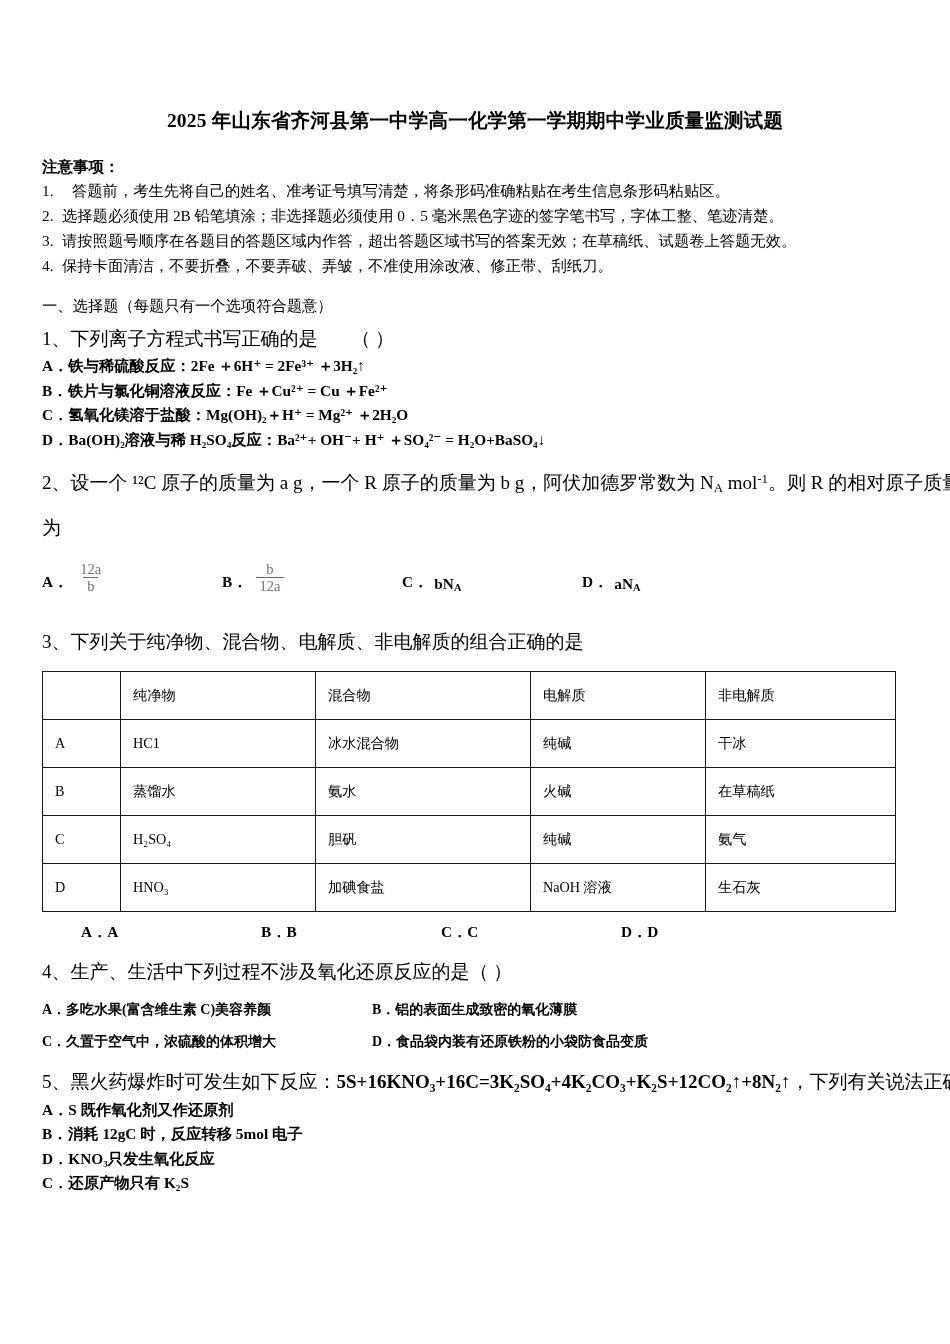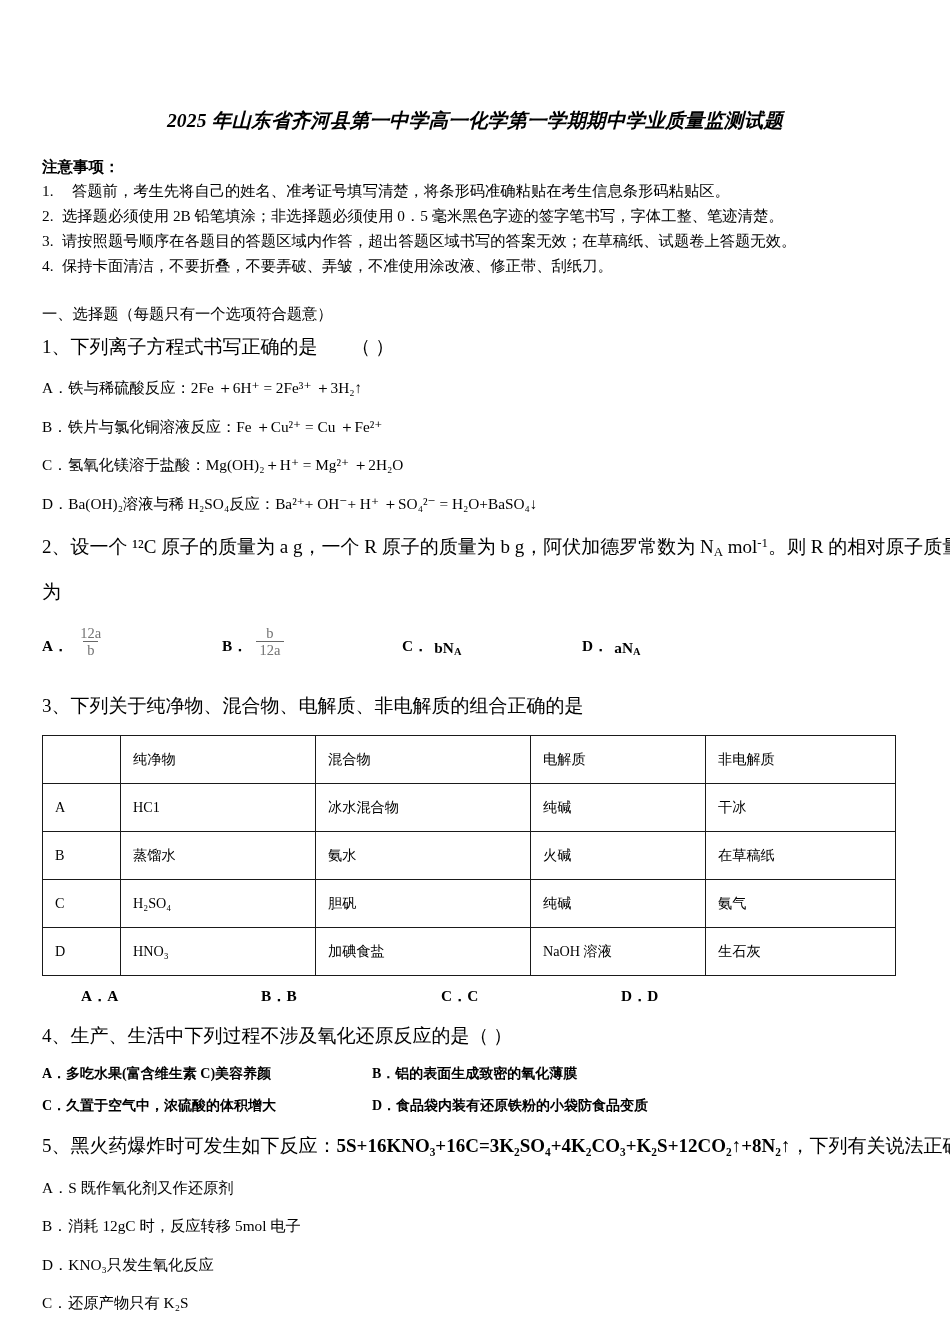--- a/index.html
+++ b/index.html
@@ -24,21 +24,20 @@
   }
 
   
   .doc-title {
     text-align: center;
     font-weight: bold;
     font-size: 19.5px;
     letter-spacing: 0.2px;
     padding-top: 108px;
     line-height: 1.3;
-    font-style: italic;
   }
 
   
   .notice-head {
     font-size: 15.5px;
     font-weight: bold;
     margin-top: 22px;
     line-height: 1.55;
   }
   .notice-line {
@@ -47,36 +46,36 @@
     white-space: nowrap;
   }
   .notice-line .num {
     display: inline-block;
     min-width: 20px;
   }
 
   
   .section-head {
     font-size: 15.3px;
-    margin-top: 24px;
+    margin-top: 16px;
     line-height: 1.6;
   }
 
   
   .q-stem {
     font-size: 19px;
     line-height: 1.6;
     margin-top: 5px;
   }
 
   .opt {
     font-size: 15.3px;
-    font-weight: normal;
+    font-weight: bold;
     line-height: 1.6;
-    margin-top: 14px;
+    margin-top: 0;
   }
   .opt .lbl {
     display: inline-block;
     min-width: 26px;
   }
 
   sub { font-size: 0.68em; vertical-align: -0.22em; }
   sup { font-size: 0.68em; vertical-align: 0.45em; }
 
   

